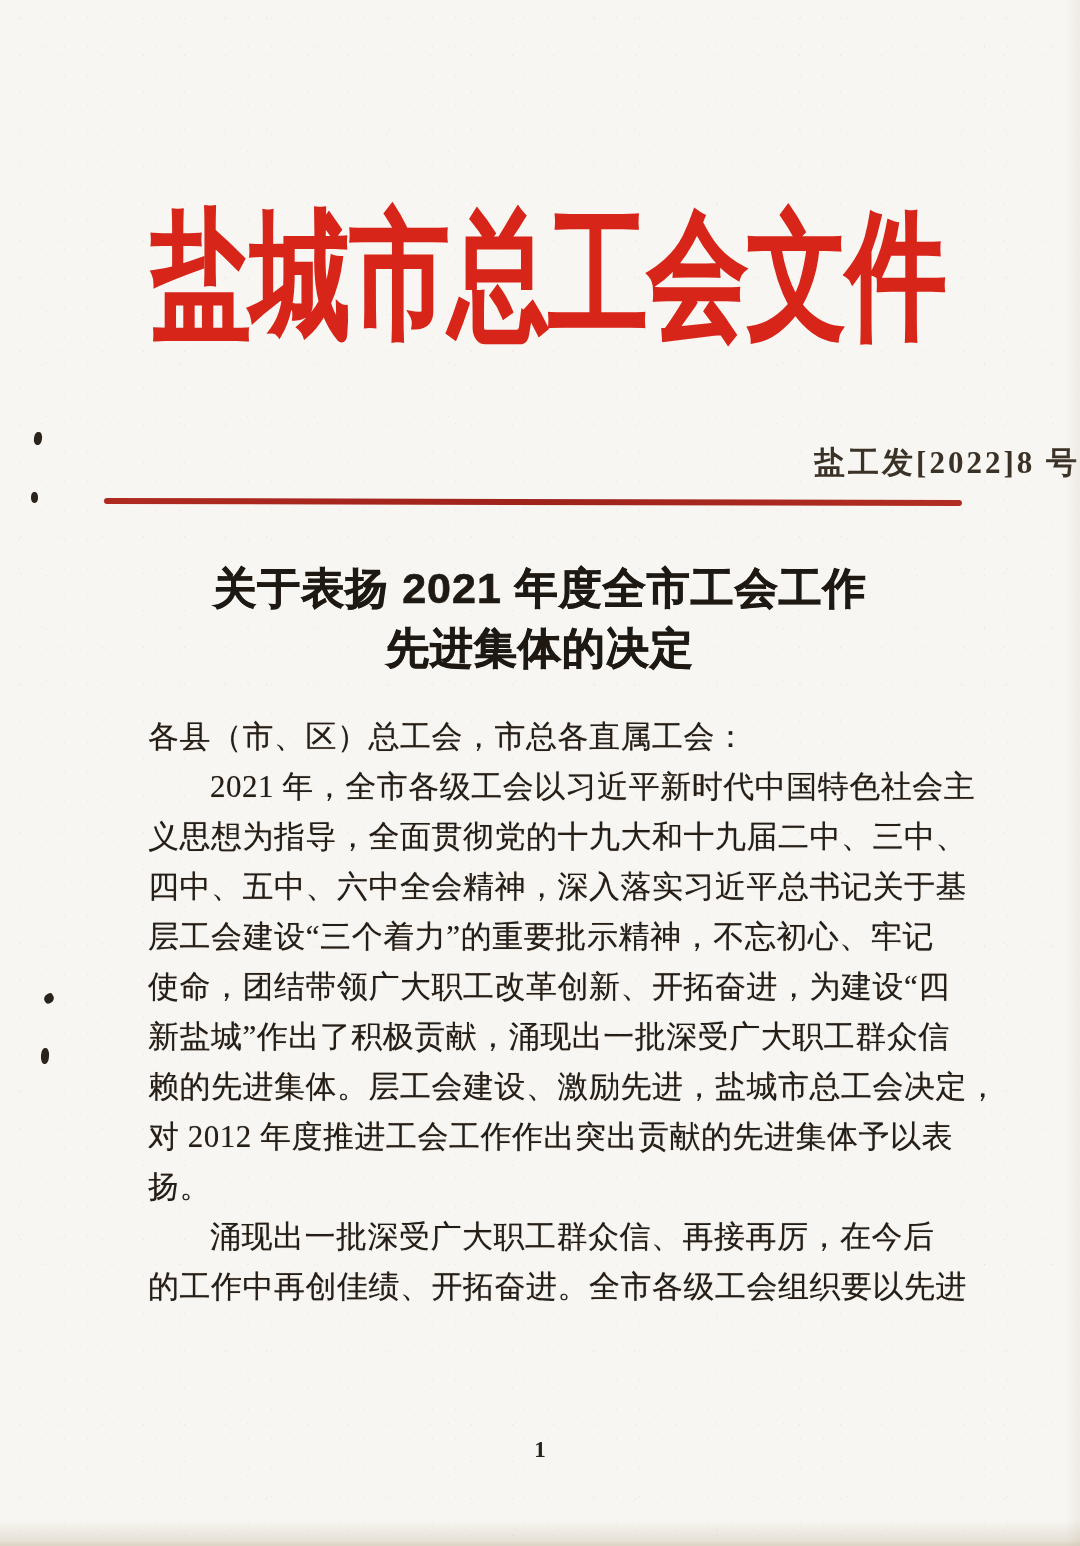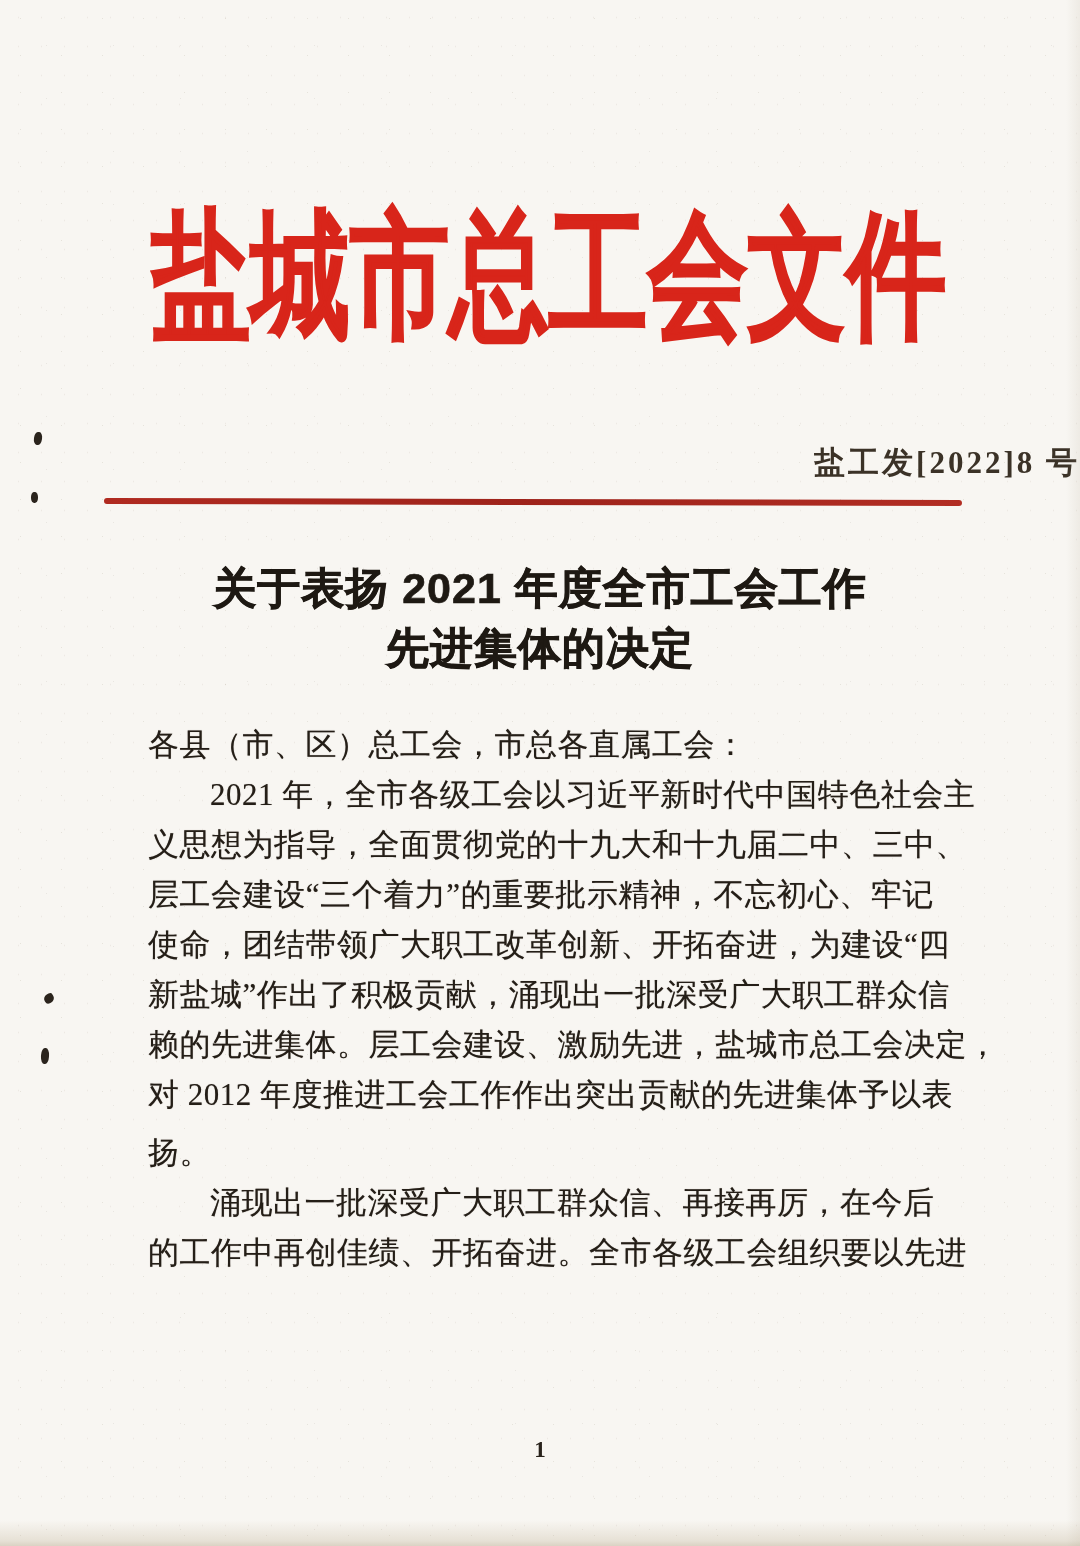--- a/index.html
+++ b/index.html
@@ -106,21 +106,21 @@
     color: #241e17;
     text-shadow: 0 0 0.7px rgba(45,35,25,0.55);
     letter-spacing: 0.5px;
   }
   .line {
     text-align: justify;
     text-align-last: justify;
     white-space: nowrap;
   }
   .line.start { text-indent: 62px; }
-  .line.end { text-align-last: left; margin-top: 8px; }
+  .line.end { text-align-last: left; }
 
   .staple {
     position: absolute;
     background: #2b241d;
     border-radius: 45%;
   }
   .staple.s1 { left: 34px; top: 432px; width: 8px;  height: 13px; transform: rotate(8deg); }
   .staple.s2 { left: 31px; top: 492px; width: 7px;  height: 11px; }
   .staple.s3 { left: 44px; top: 994px; width: 10px; height: 9px;  transform: rotate(-30deg); border-radius: 50% 30% 50% 40%; }
   .staple.s4 { left: 41px; top: 1048px; width: 8px; height: 16px; transform: rotate(3deg); }
@@ -150,20 +150,21 @@
   <div class="doc-title">
     <div>关于表扬 2021 年度全市工会工作</div>
     <div>先进集体的决定</div>
   </div>
 
   <div class="body-text">
     <div class="line end">各县（市、区）总工会，市总各直属工会：</div>
 
     <div class="line start">2021 年，全市各级工会以习近平新时代中国特色社会主</div>
     <div class="line">义思想为指导，全面贯彻党的十九大和十九届二中、三中、</div>
+    <div class="line">四中、五中、六中全会精神，深入落实习近平总书记关于基</div>
     <div class="line">层工会建设“三个着力”的重要批示精神，不忘初心、牢记</div>
     <div class="line">使命，团结带领广大职工改革创新、开拓奋进，为建设“四</div>
     <div class="line">新盐城”作出了积极贡献，涌现出一批深受广大职工群众信</div>
     <div class="line">赖的先进集体。层工会建设、激励先进，盐城市总工会决定，</div>
     <div class="line">对 2012 年度推进工会工作作出突出贡献的先进集体予以表</div>
     <div class="line end">扬。</div>
 
     <div class="line start">涌现出一批深受广大职工群众信、再接再厉，在今后</div>
     <div class="line">的工作中再创佳绩、开拓奋进。全市各级工会组织要以先进</div>
   </div>

